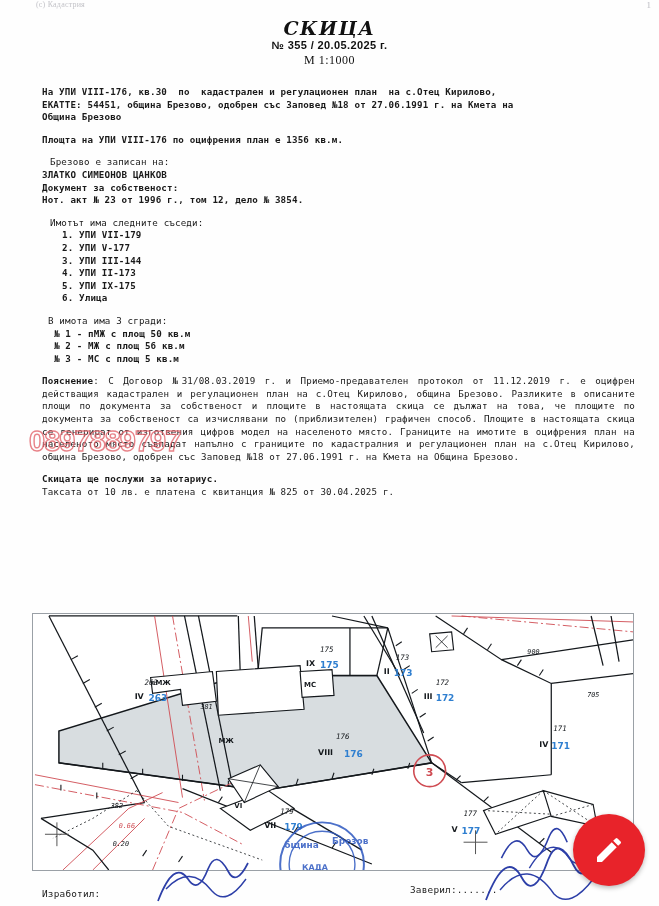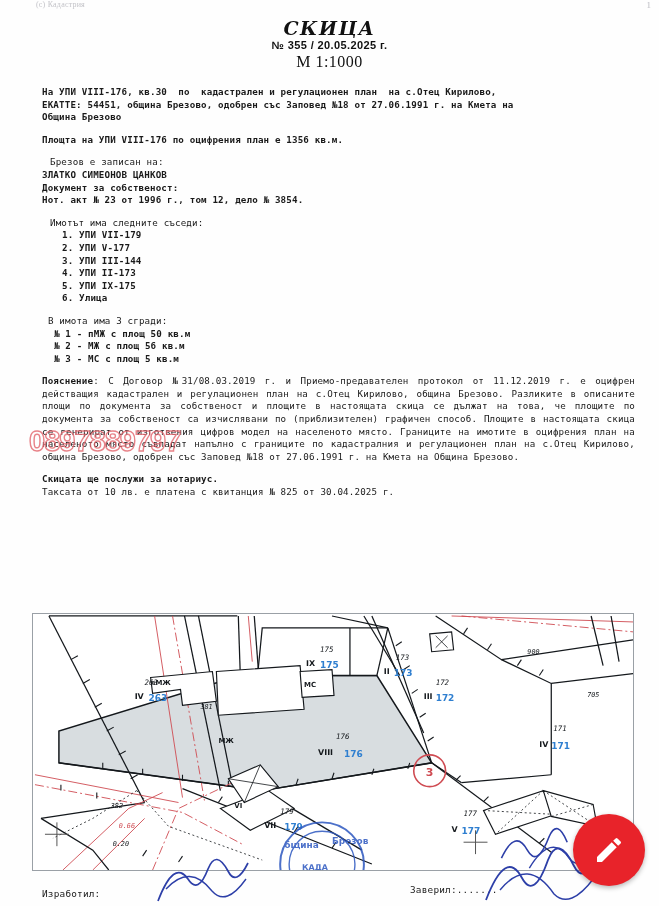--- a/index.html
+++ b/index.html
@@ -62,21 +62,21 @@
   }
   .doc-number {
     font-family: Liberation Sans, sans-serif;
     font-size: 11px;
     font-weight: bold;
     letter-spacing: .4px;
     color: #111;
   }
   .doc-scale {
     font-family: "Liberation Serif", serif;
-    font-size: 16px;
+    font-size: 12px;
     color: #111;
     margin-top: 2px;
     letter-spacing: .5px;
     text-align: center;
   }
 
   
   .body-text {
     position: absolute;
     left: 42px;
@@ -198,21 +198,21 @@
       <span class="line b">На УПИ VIII-176, кв.30  по  кадастрален и регулационен план  на с.Отец Кирилово,</span>
       <span class="line b">ЕКАТТЕ: 54451, община Брезово, одобрен със Заповед №18 от 27.06.1991 г. на Кмета на</span>
       <span class="line b">Община Брезово</span>
     </div>
 
     <div class="para">
       <span class="line b">Площта на УПИ VIII-176 по оцифрения план е 1356 кв.м.</span>
     </div>
 
     <div class="para">
-      <span class="line indent1">Брезов е записан на:</span>
+      <span class="line indent1">Брезово е записан на:</span>
       <span class="line b">ЗЛАТКО СИМЕОНОВ ЦАНКОВ</span>
       <span class="line b">Документ за собственост:</span>
       <span class="line b">Нот. акт № 23 от 1996 г., том 12, дело № 3854.</span>
     </div>
 
     <div class="para">
       <div class="neighbors-head">Имотът има следните съседи:</div>
       <div class="neighbor-item">1. УПИ VII-179</div>
       <div class="neighbor-item">2. УПИ V-177</div>
       <div class="neighbor-item">3. УПИ III-144</div>

